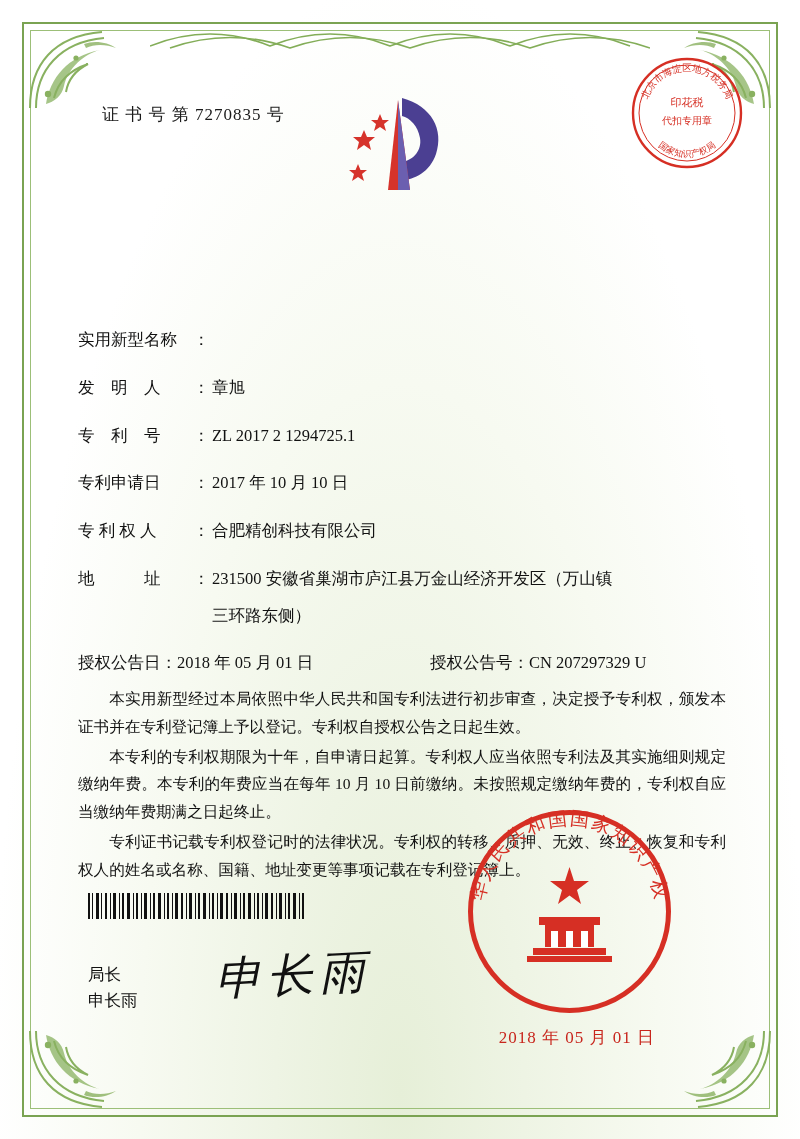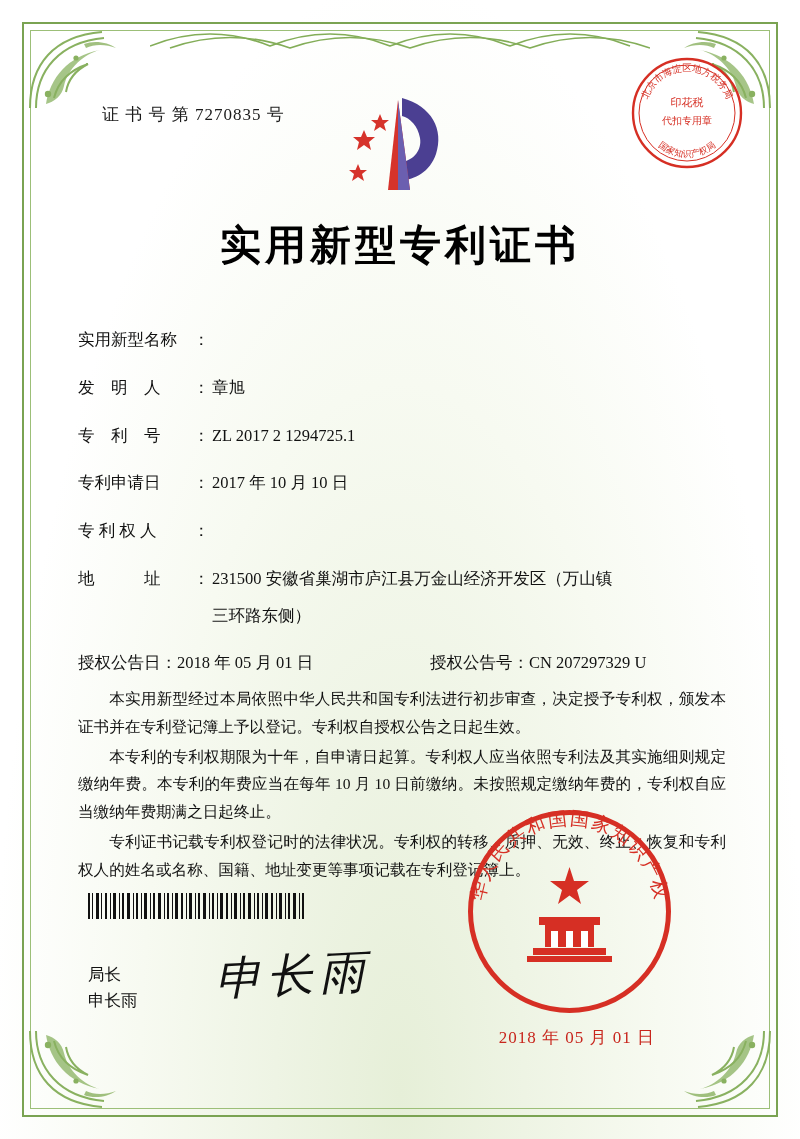--- a/index.html
+++ b/index.html
@@ -295,21 +295,20 @@
       </text>
       <path id="arcBot" d="M 13 57 A 44 44 0 0 0 101 57" fill="none"></path>
       <text font-size="9" fill="#d62f24" font-family="DejaVu Serif, serif">
         <textPath href="#arcBot" startOffset="50%" text-anchor="middle">国家知识产权局</textPath>
       </text>
       <text x="57" y="50" font-size="11" fill="#d62f24" text-anchor="middle" font-family="DejaVu Serif, serif">印花税</text>
       <text x="57" y="68" font-size="10" fill="#d62f24" text-anchor="middle" font-family="DejaVu Serif, serif">代扣专用章</text>
     </svg>
   </div>
 
-  <div class="title">实用新型专利证书</div>
 
   <div class="fields">
 
     <div class="row">
       <span class="lbl">实用新型名称</span>
       <span class="colon">：</span>
     </div>
 
     <div class="row">
       <span class="lbl">发　明　人</span>
@@ -325,20 +324,21 @@
 
     <div class="row">
       <span class="lbl">专利申请日</span>
       <span class="colon">：</span>
       <span class="val">2017 年 10 月 10 日</span>
     </div>
 
     <div class="row">
       <span class="lbl">专 利 权 人</span>
       <span class="colon">：</span>
+      <span class="val">合肥精创科技有限公司</span>
     </div>
 
     <div class="row">
       <span class="lbl">地　　　址</span>
       <span class="colon">：</span>
       <span class="val">
         <span>231500 安徽省巢湖市庐江县万金山经济开发区（万山镇</span>
         <span class="line2">三环路东侧）</span>
       </span>
     </div>

